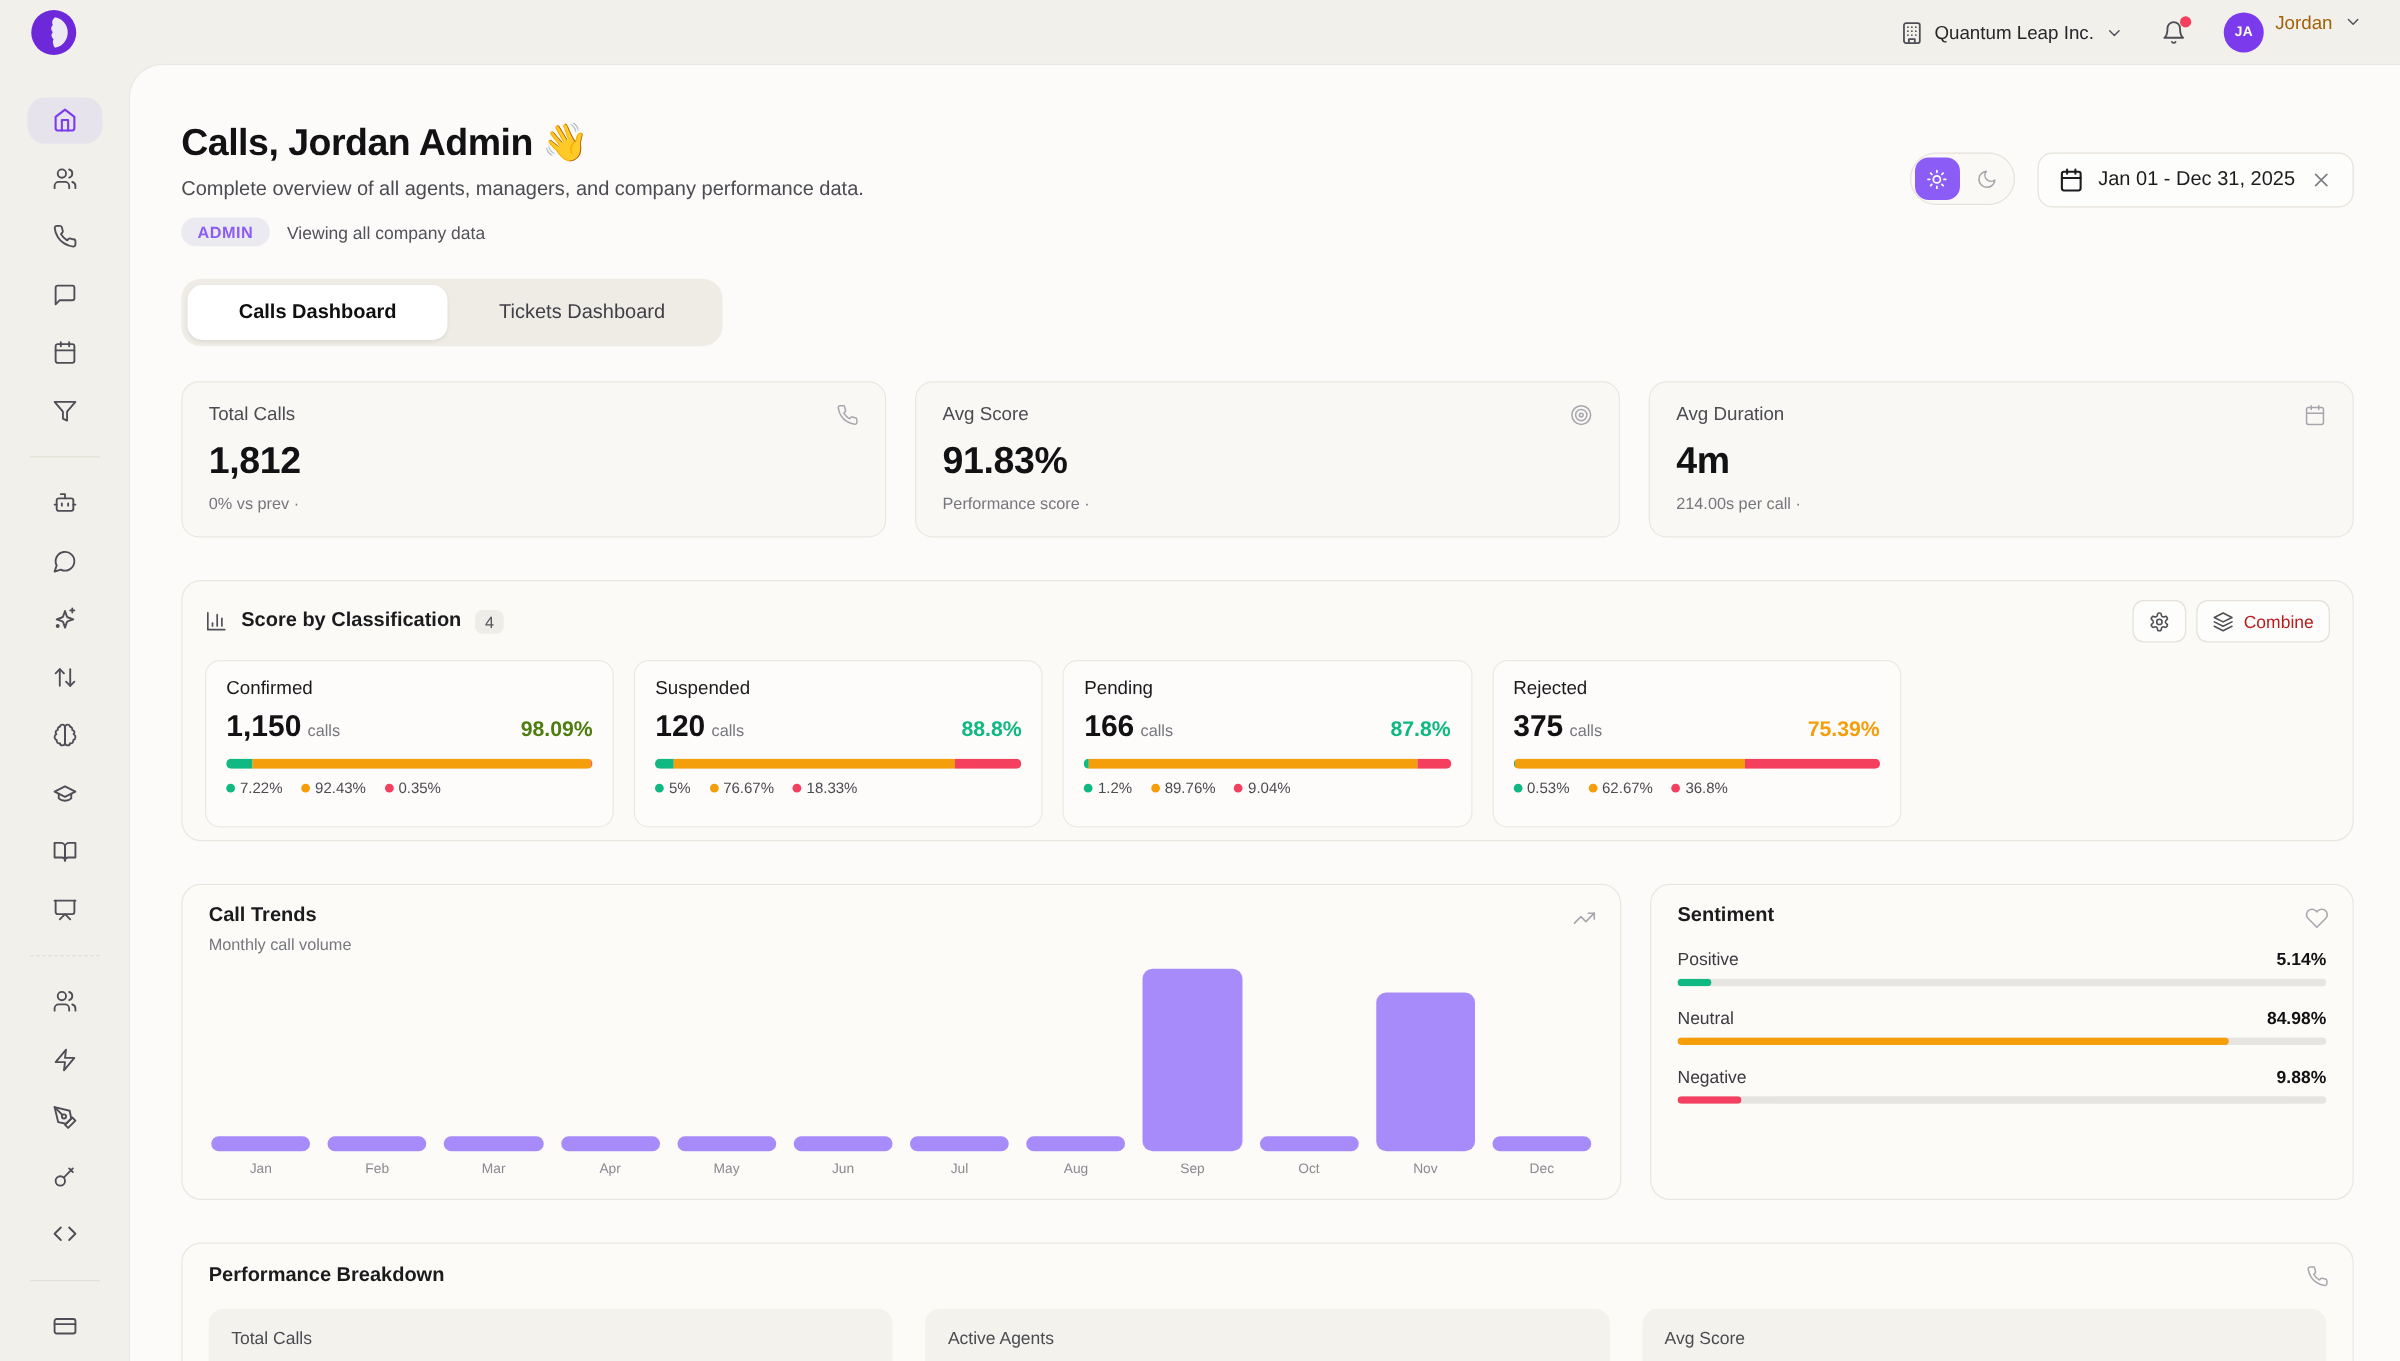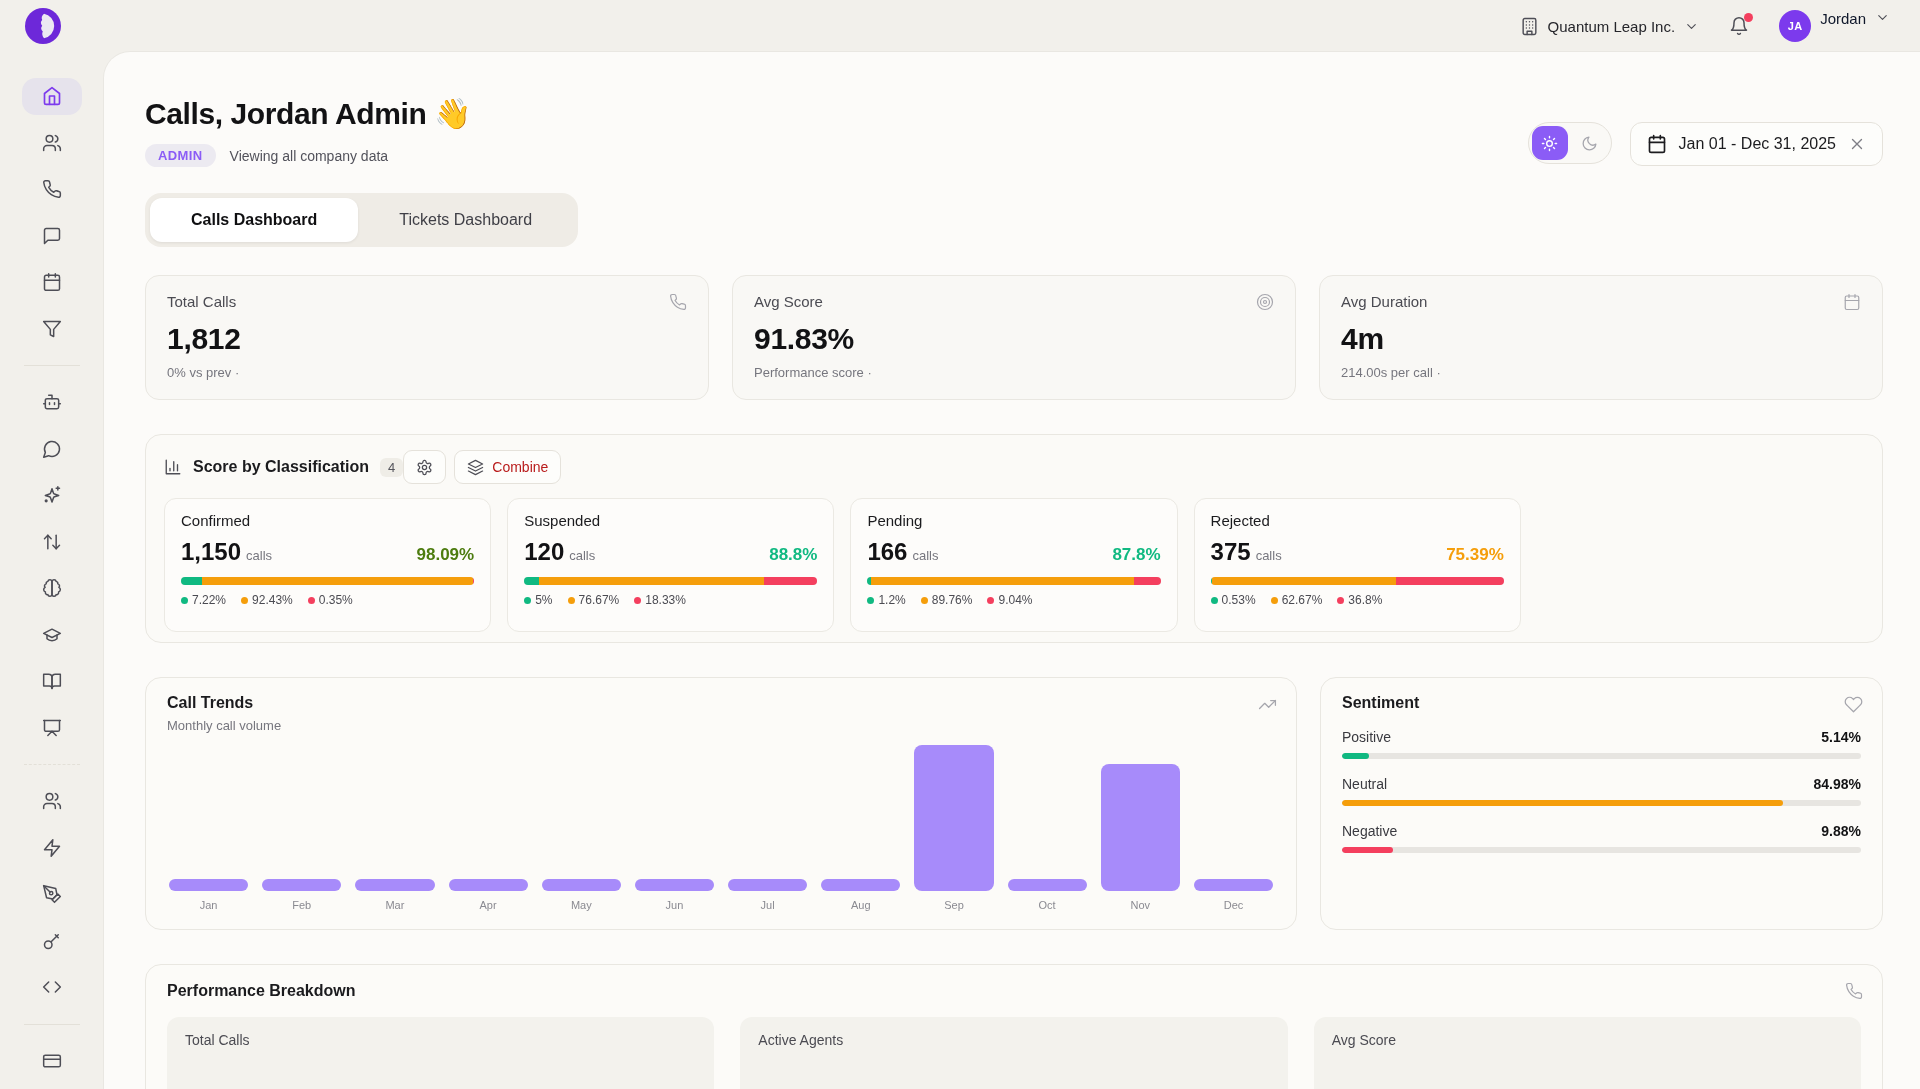--- a/index.html
+++ b/index.html
@@ -16,21 +16,21 @@
   
   .topbar { position:absolute; top:0; left:0; width:1920px; height:52px; display:flex; align-items:center; justify-content:space-between; padding:0 30px 0 24px; }
   .logo { width:38px; height:38px; border-radius:50%; }
   .topbar-right { display:flex; align-items:center; gap:30px; }
   .company-switch { display:flex; align-items:center; gap:9px; cursor:pointer; }
   .company-switch .name { font-size:15px; font-weight:500; color:#26262b; }
   .bell-wrap { position:relative; cursor:pointer; }
   .bell-dot { position:absolute; top:-3px; right:-4px; width:9px; height:9px; border-radius:50%; background:#f43f5e; }
   .user-wrap { display:flex; align-items:flex-start; gap:9px; cursor:pointer; }
   .avatar { width:32px; height:32px; border-radius:50%; background:#7c3aed; color:#fff; font-size:11px; font-weight:700; display:flex; align-items:center; justify-content:center; letter-spacing:.3px; }
-  .user-name { font-size:15px; font-weight:500; color:#0f172a; }
+  .user-name { font-size:15px; font-weight:500; color:#a16207; }
 
   
   .sidebar { position:absolute; top:52px; left:0; width:104px; bottom:0; display:flex; flex-direction:column; align-items:center; padding-top:26px; }
   .s-item { width:60px; height:44px; border-radius:14px; display:flex; align-items:center; justify-content:center; margin-bottom:10px; cursor:pointer; }
   .s-item.active { background:#e6e3ec; }
   .s-item.active .ic { stroke:#7c3aed; stroke-width:2; }
   .s-divider { width:56px; border-top:1px solid #e3e0d8; margin:8px 0 18px; }
   .s-divider.dashed { border-top-style:dashed; }
 
   
@@ -62,21 +62,21 @@
   .stats { margin-top:28px; display:grid; grid-template-columns:repeat(3,1fr); gap:23px; }
   .stat-card { background:#f9f8f5; border:1px solid #e9e7e1; border-radius:14px; padding:17px 21px; height:125px; }
   .stat-top { display:flex; justify-content:space-between; align-items:flex-start; }
   .stat-label { font-size:15px; color:#4b4b52; }
   .stat-top .ic { stroke:#a6a6ad; stroke-width:1.6; }
   .stat-value { margin-top:11px; font-size:30px; font-weight:700; letter-spacing:-.3px; color:#121214; }
   .stat-sub { margin-top:9px; font-size:13px; color:#76767e; }
 
   
   .class-box { margin-top:34px; background:#fbfaf7; border:1px solid #e9e7e1; border-radius:16px; padding:15px 18px 18px; height:209px; }
-  .class-head { display:flex; align-items:center; }
+  .class-head { display:flex; justify-content:space-between; align-items:center; }
   .class-title-wrap { display:flex; align-items:center; gap:11px; }
   .class-title { font-size:16px; font-weight:600; color:#1b1b1e; }
   .count-badge { background:#efede7; color:#55555c; font-size:13px; border-radius:6px; padding:2px 8px; }
   .class-actions { display:flex; gap:8px; }
   .icon-btn { background:#fdfdfb; border:1px solid #e5e2db; border-radius:9px; height:34px; min-width:38px; display:flex; align-items:center; justify-content:center; gap:8px; cursor:pointer; padding:0 12px; }
   .icon-btn .lbl { font-size:14px; font-weight:500; color:#b91c1c; }
   .class-cards { margin-top:14px; display:grid; grid-template-columns:repeat(5,1fr); gap:16px; }
   .c-card { background:#fdfcfa; border:1px solid #ebe9e3; border-radius:12px; padding:13px 16px 12px; height:134px; }
   .c-name { font-size:15px; color:#1b1b1e; }
   .c-mid { display:flex; justify-content:space-between; align-items:baseline; margin-top:9px; }
@@ -285,20 +285,21 @@
         <path d="M2 10h20"></path>
       </svg>
     </div>
 </nav>
 
 <main class="panel">
 
   <div class="head-row">
     <div>
       <h1>Calls, Jordan Admin 👋</h1>
+      <div class="subtitle">Complete overview of all agents, managers, and company performance data.</div>
       <div class="badge-row">
         <span class="role-badge">ADMIN</span>
         <span class="viewing-note">Viewing all company data</span>
       </div>
     </div>
     <div class="head-controls">
       <div class="theme-toggle">
         <span class="theme-btn sun">
             <svg class="ic" width="17" height="17" viewBox="0 0 24 24">
               <circle cx="12" cy="12" r="4"></circle>

